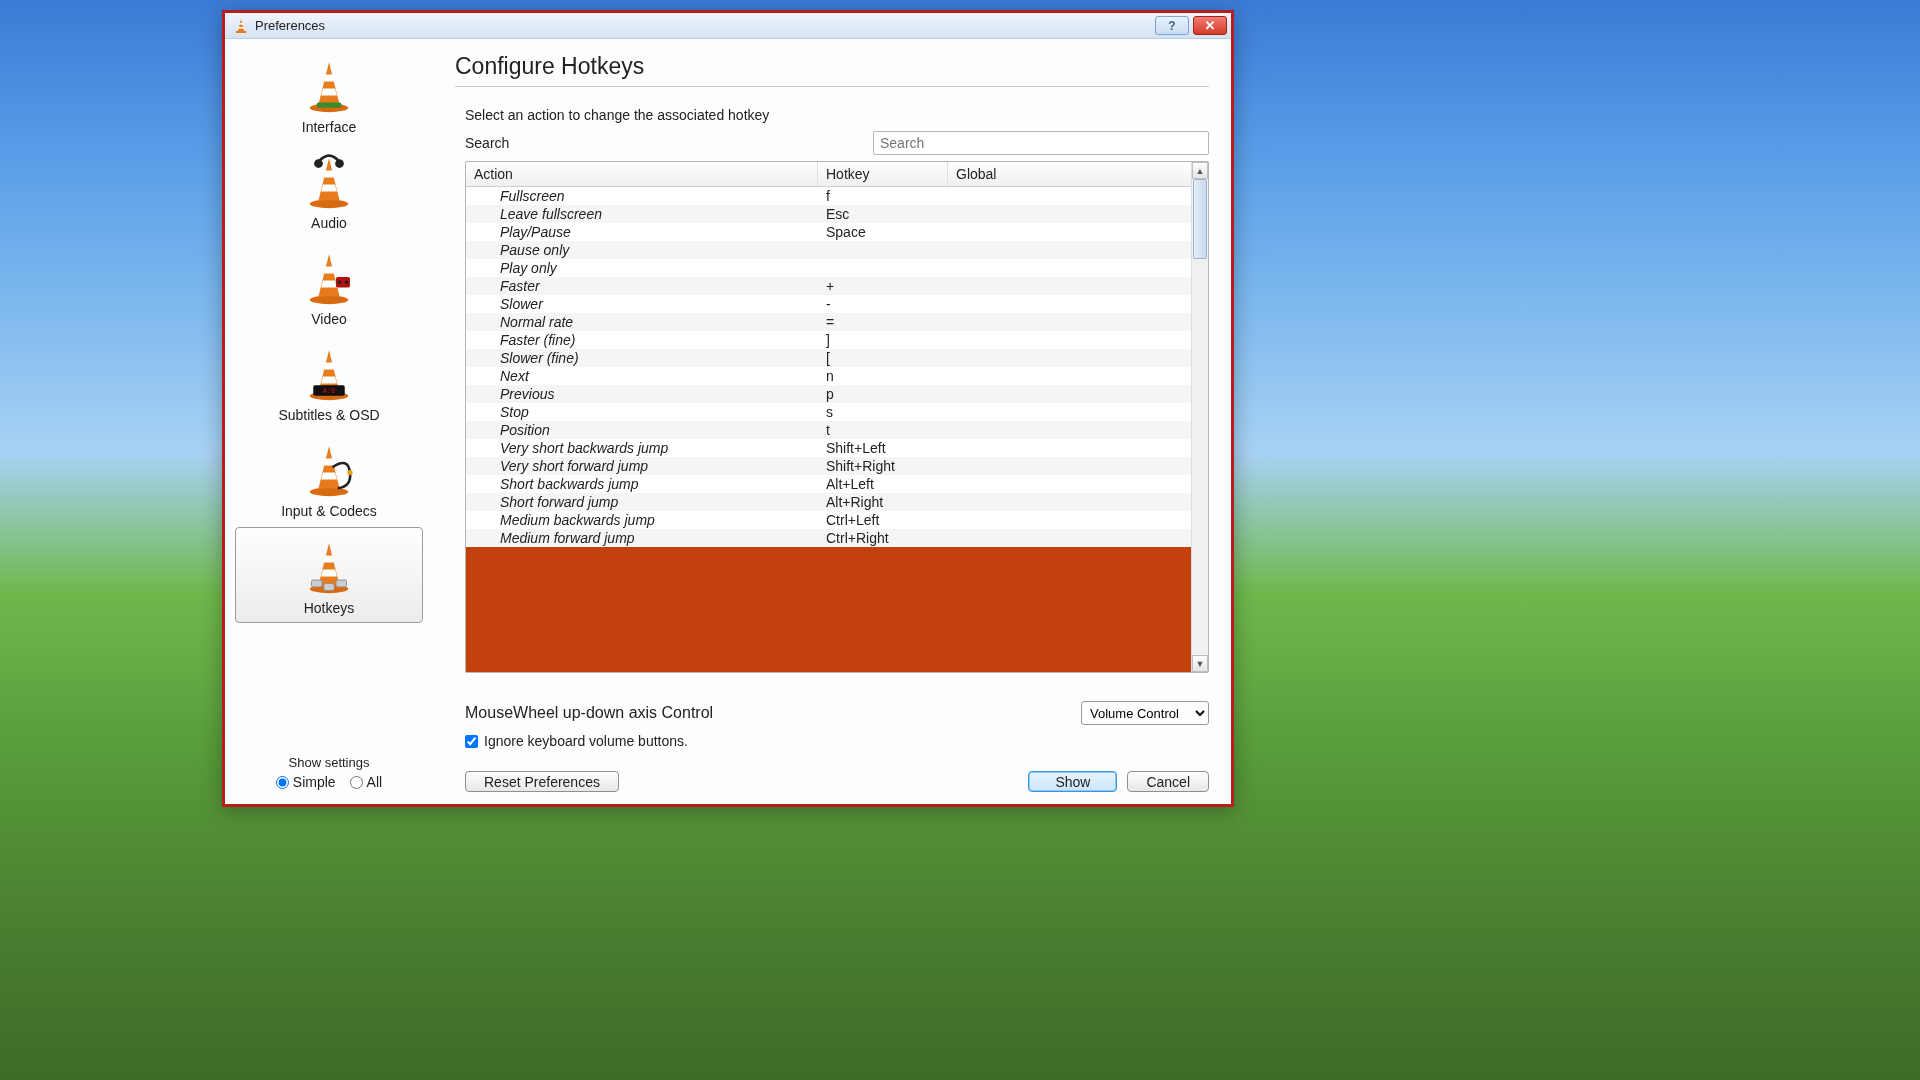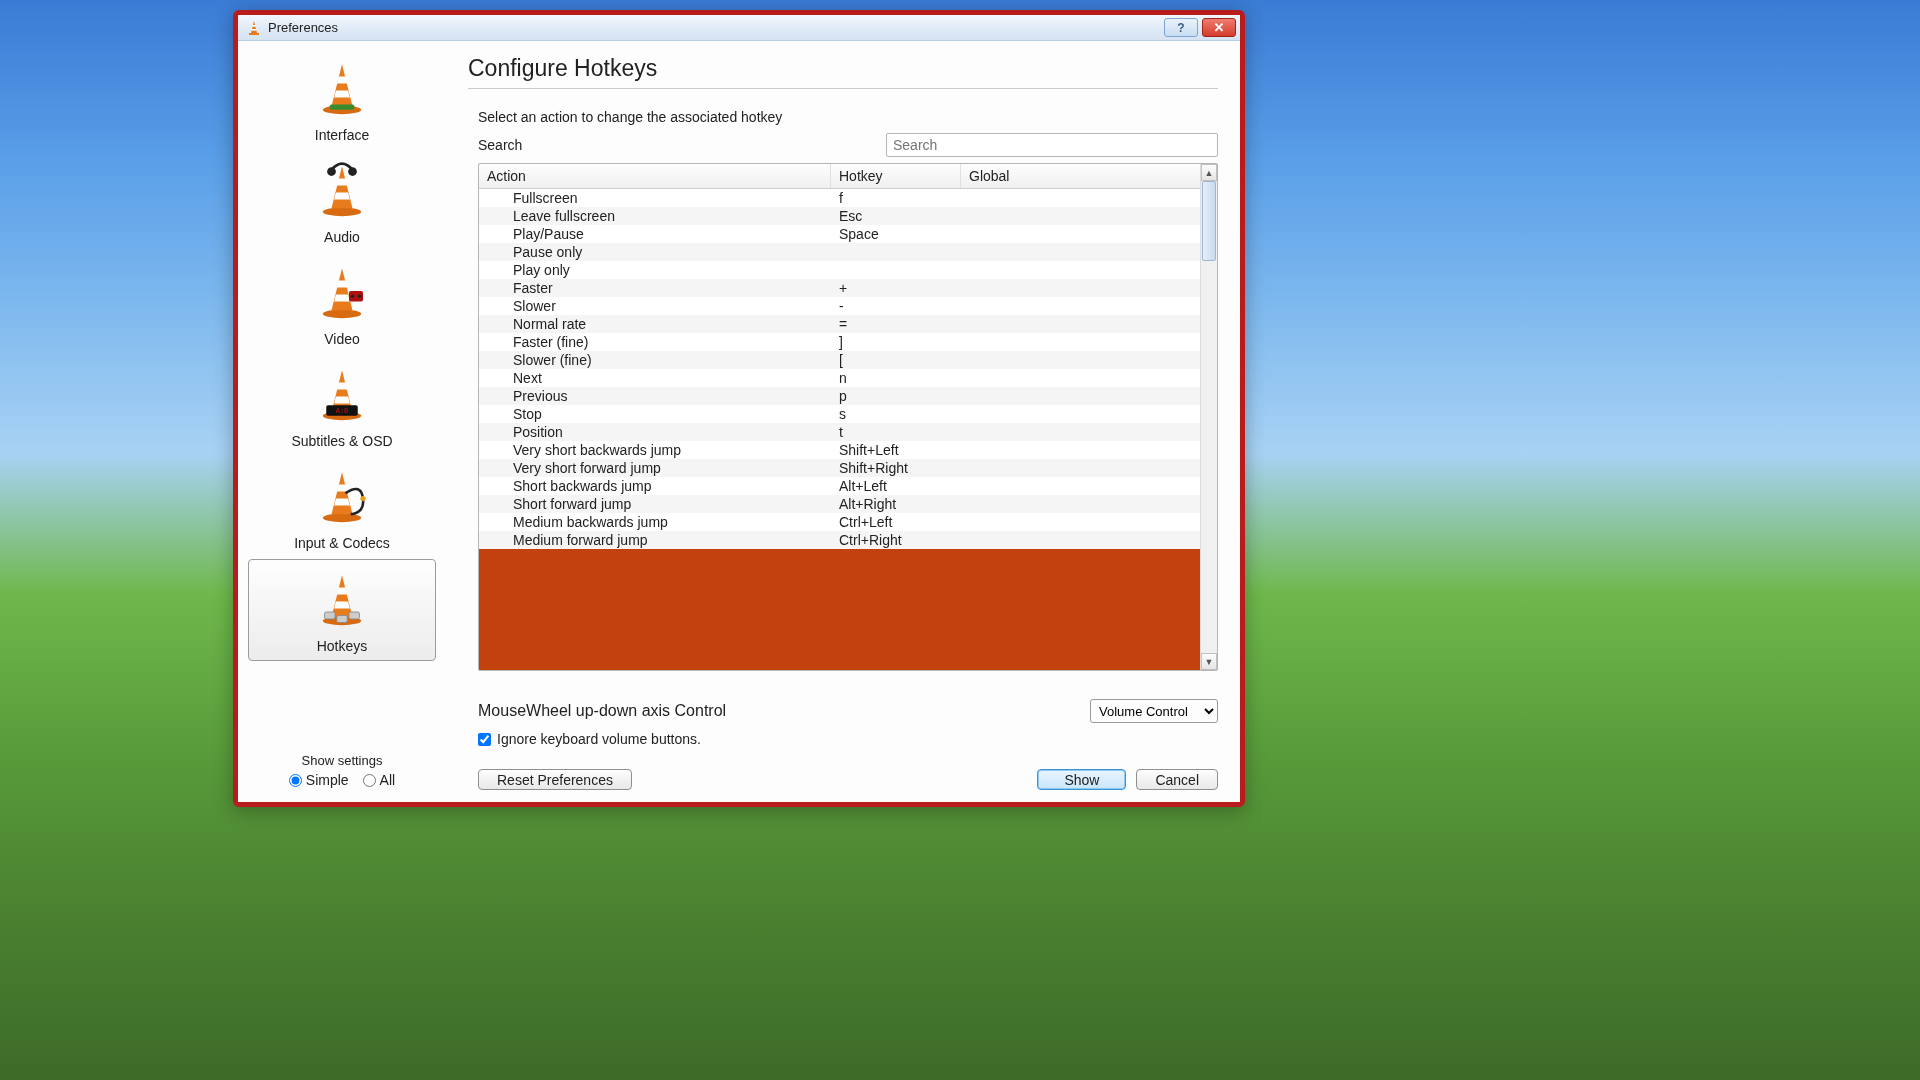--- a/index.html
+++ b/index.html
@@ -6,25 +6,25 @@
 body {
   font-family: "Segoe UI", Tahoma, sans-serif;
   font-size: 13px;
   width: 1920px; height: 1080px; overflow: hidden;
   background: linear-gradient(to bottom,
     #3a7bd5 0%, #5a9fe8 15%, #7db8ee 28%, #a8d2f4 42%,
     #6fb84c 55%, #589b3a 70%, #4a8030 85%, #3d6b28 100%);
   position: relative;
 }
 .window {
-  position: absolute; top: 10px; left: 233px;
+  position: absolute; top: 10px; left: 222px;
   width: 1012px; height: 797px;
   background: #fff;
-  border: 5px solid #b91c1c;
-  border-radius: 6px;
+  border: 3px solid #b91c1c;
+  border-radius: 0;
   box-shadow: 0 4px 20px rgba(0,0,0,0.3);
   display: flex; flex-direction: column;
   overflow: hidden;
 }
 .titlebar {
   height: 26px;
   background: linear-gradient(to bottom, #f2f7fd 0%, #e1ebf7 50%, #d5e3f3 100%);
   border-bottom: 1px solid #b8cde6;
   display: flex; align-items: center;
   padding: 0 4px 0 8px;
@@ -54,21 +54,21 @@
 .cat {
   width: 188px; padding: 6px 0 6px 0; margin-bottom: 2px;
   display:flex; flex-direction:column; align-items:center;
   border-radius: 4px; cursor:pointer;
 }
 .cat.selected {
   background: linear-gradient(to bottom,#fefefe,#ececec);
   border:1px solid #9c9c9c;
 }
 .cat .iconwrap { width: 64px; height: 64px; display:flex; align-items:center; justify-content:center; }
-.cat .label { font-size: 14px; color:#222; margin-top: 8px; }
+.cat .label { font-size: 14px; color:#222; margin-top: 2px; }
 .cone { display:block; }
 .show-settings { margin-top: auto; width: 100%; padding: 4px 12px 8px 12px; text-align:center; }
 .show-settings .sslabel { font-size: 13px; color:#222; margin-bottom: 4px; }
 .show-settings .radios { display:flex; justify-content:center; gap: 14px; }
 .show-settings label { font-size: 14px; color:#222; display:flex; align-items:center; gap:4px; cursor:pointer; }
 .main { flex:1; padding: 14px 22px 12px 22px; display:flex; flex-direction:column; }
 .main h1 { font-size: 23px; font-weight: normal; color:#222; padding-bottom: 6px; border-bottom:1px solid #ccc; margin-bottom: 10px; }
 .content { flex:1; display:flex; flex-direction:column; padding-left: 10px; }
 .instr { font-size: 14px; color:#222; margin: 10px 0 8px 0; }
 .searchrow { display:flex; align-items:center; margin-bottom: 6px; gap: 44px; }
@@ -87,21 +87,21 @@
   padding: 4px 8px; font-size: 14px; color:#222; text-align:left;
   border-right:1px solid #e0e0e0;
 }
 .th.action { width: 352px; }
 .th.hotkey { width: 130px; }
 .th.global { flex:1; border-right:none; }
 .tr { display:flex; font-size: 14px; color:#222; }
 .tr:nth-child(even){ background:#f5f5f5; }
 .tr:nth-child(odd){ background:#fff; }
 .td { padding: 1px 8px 1px 8px; }
-.td.action { width: 352px; padding-left: 34px; }
+.td.action { width: 352px; padding-left: 34px; font-style: italic; }
 .td.hotkey { width: 130px; }
 .td.global { flex:1; }
 .scrollbar {
   width: 17px; background:#f0f0f0; border-left:1px solid #dcdcdc;
   position:relative; display:flex; flex-direction:column;
 }
 .sb-btn {
   height: 17px; background: linear-gradient(to bottom,#fdfdfd,#e5e5e5);
   border:1px solid #c0c0c0; display:flex; align-items:center; justify-content:center;
   font-size: 9px; color:#555; cursor:pointer;

